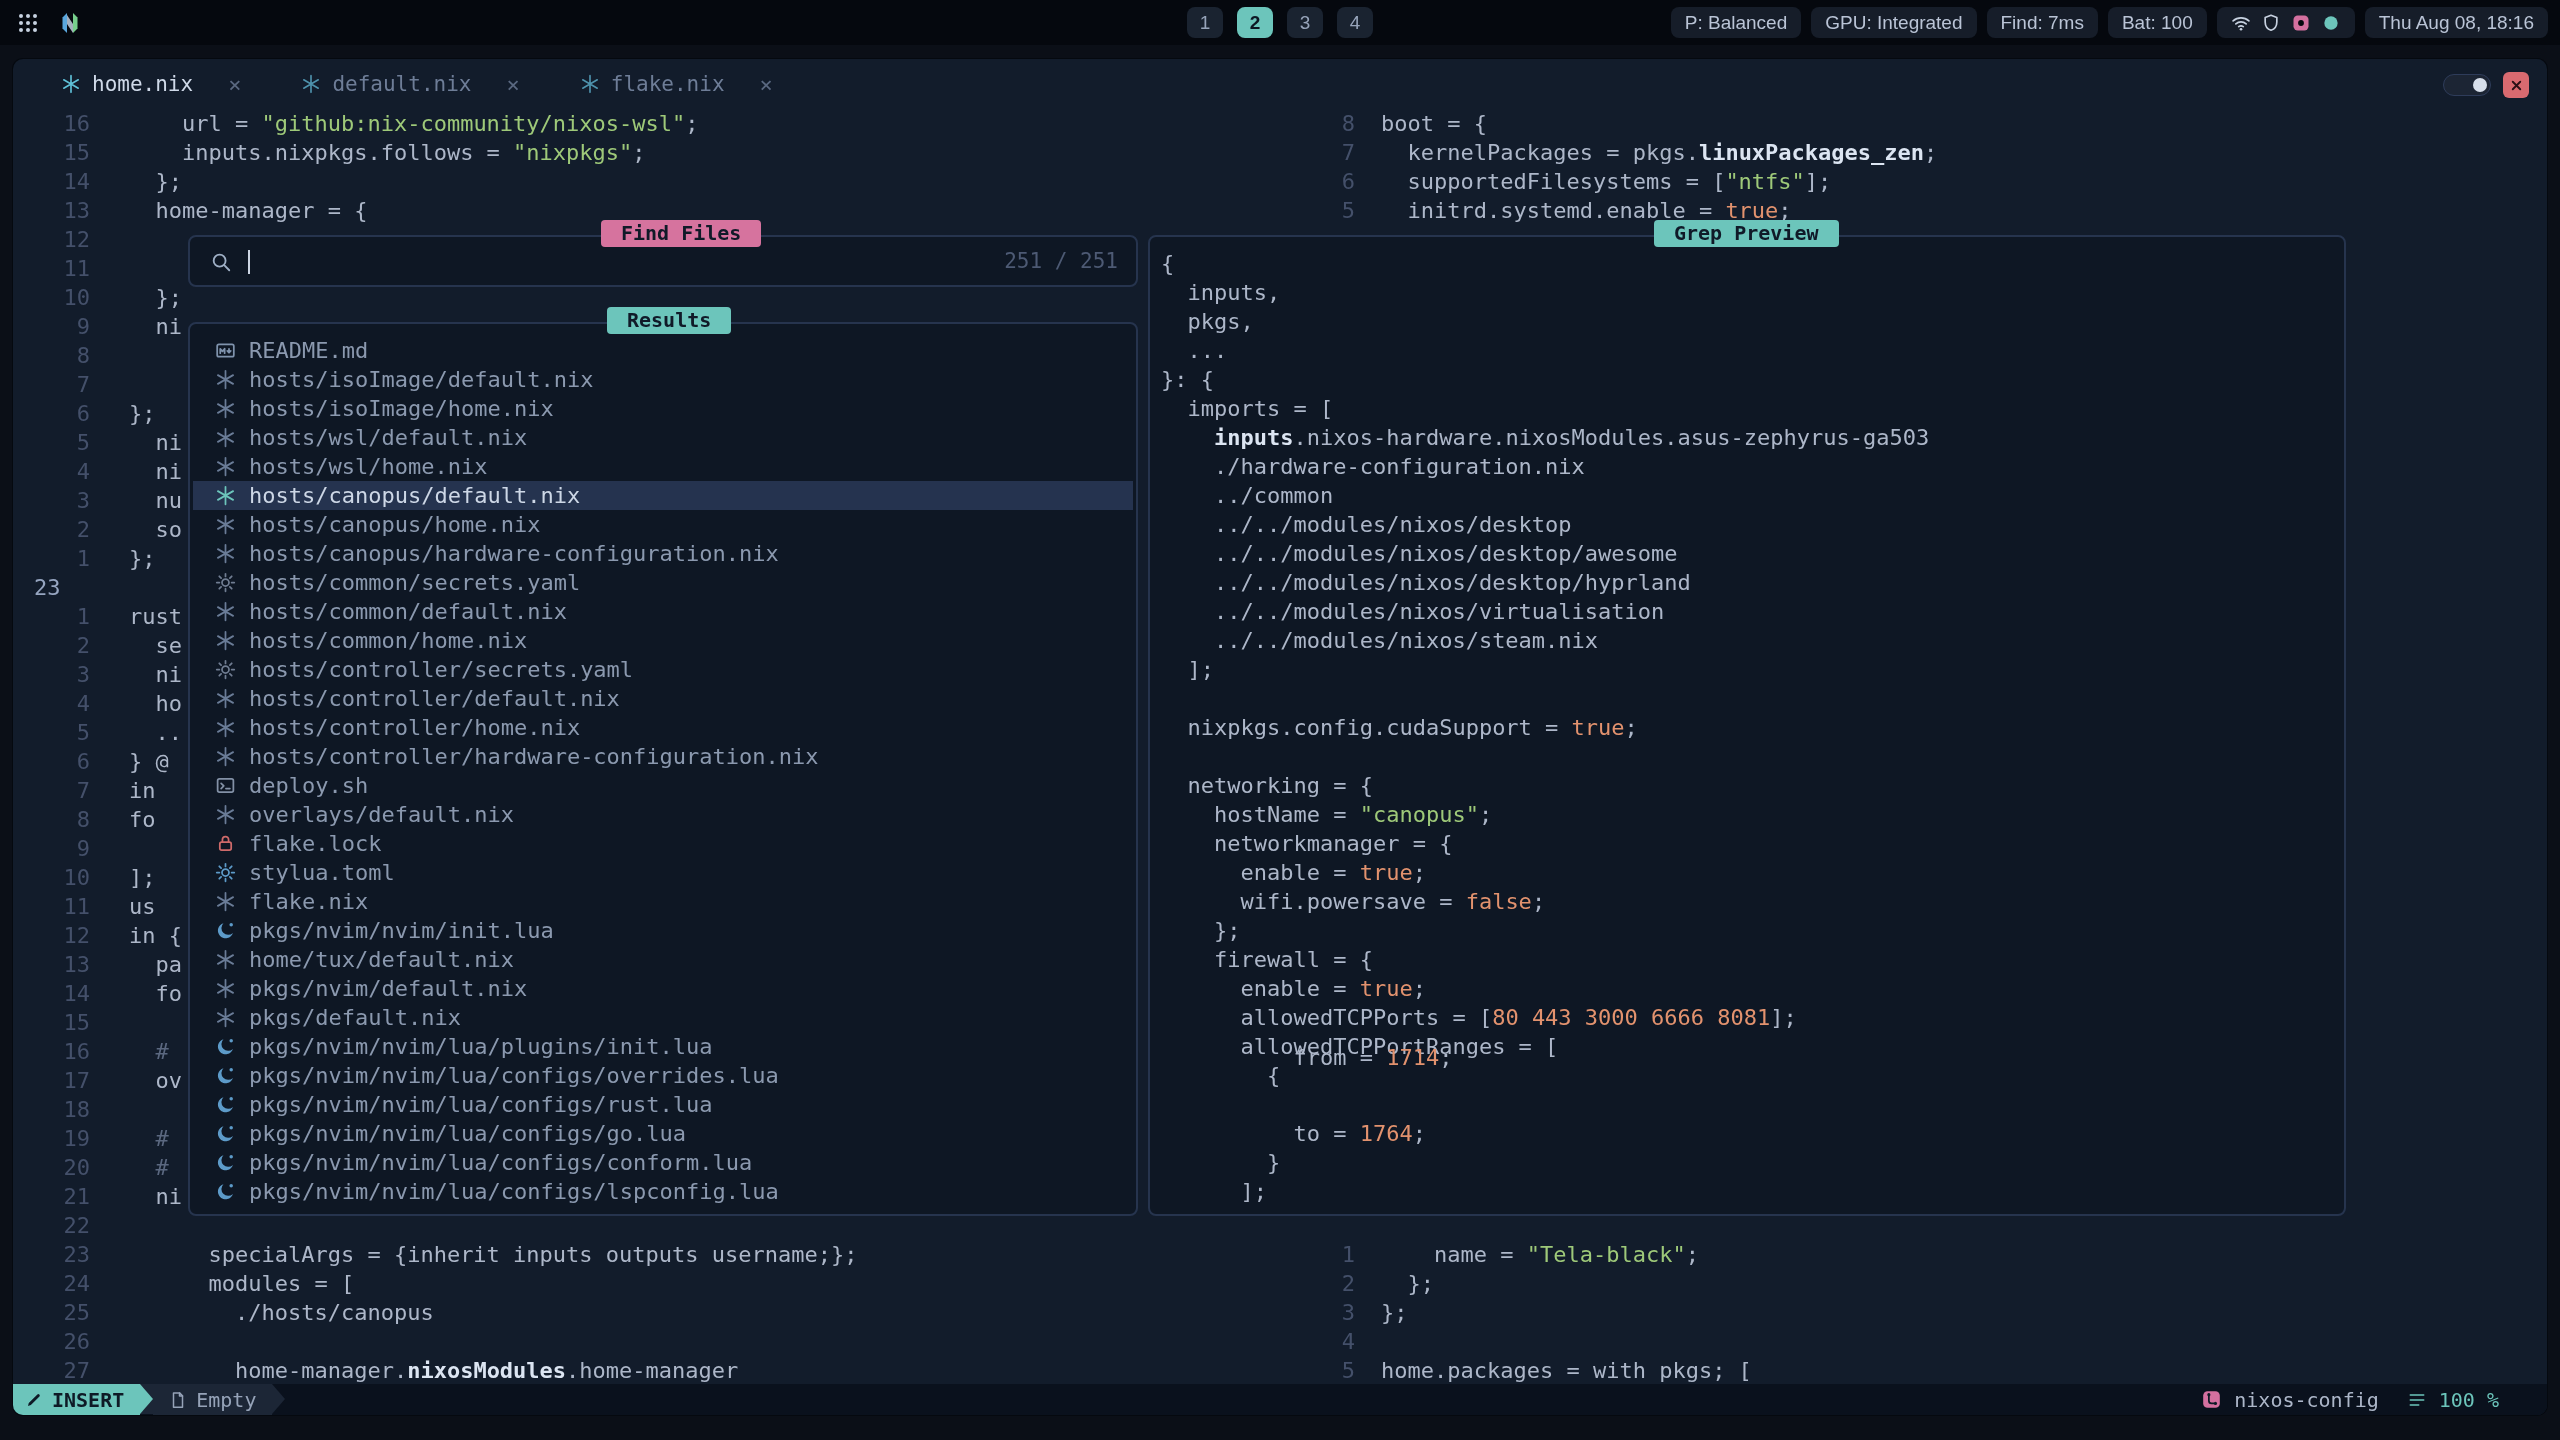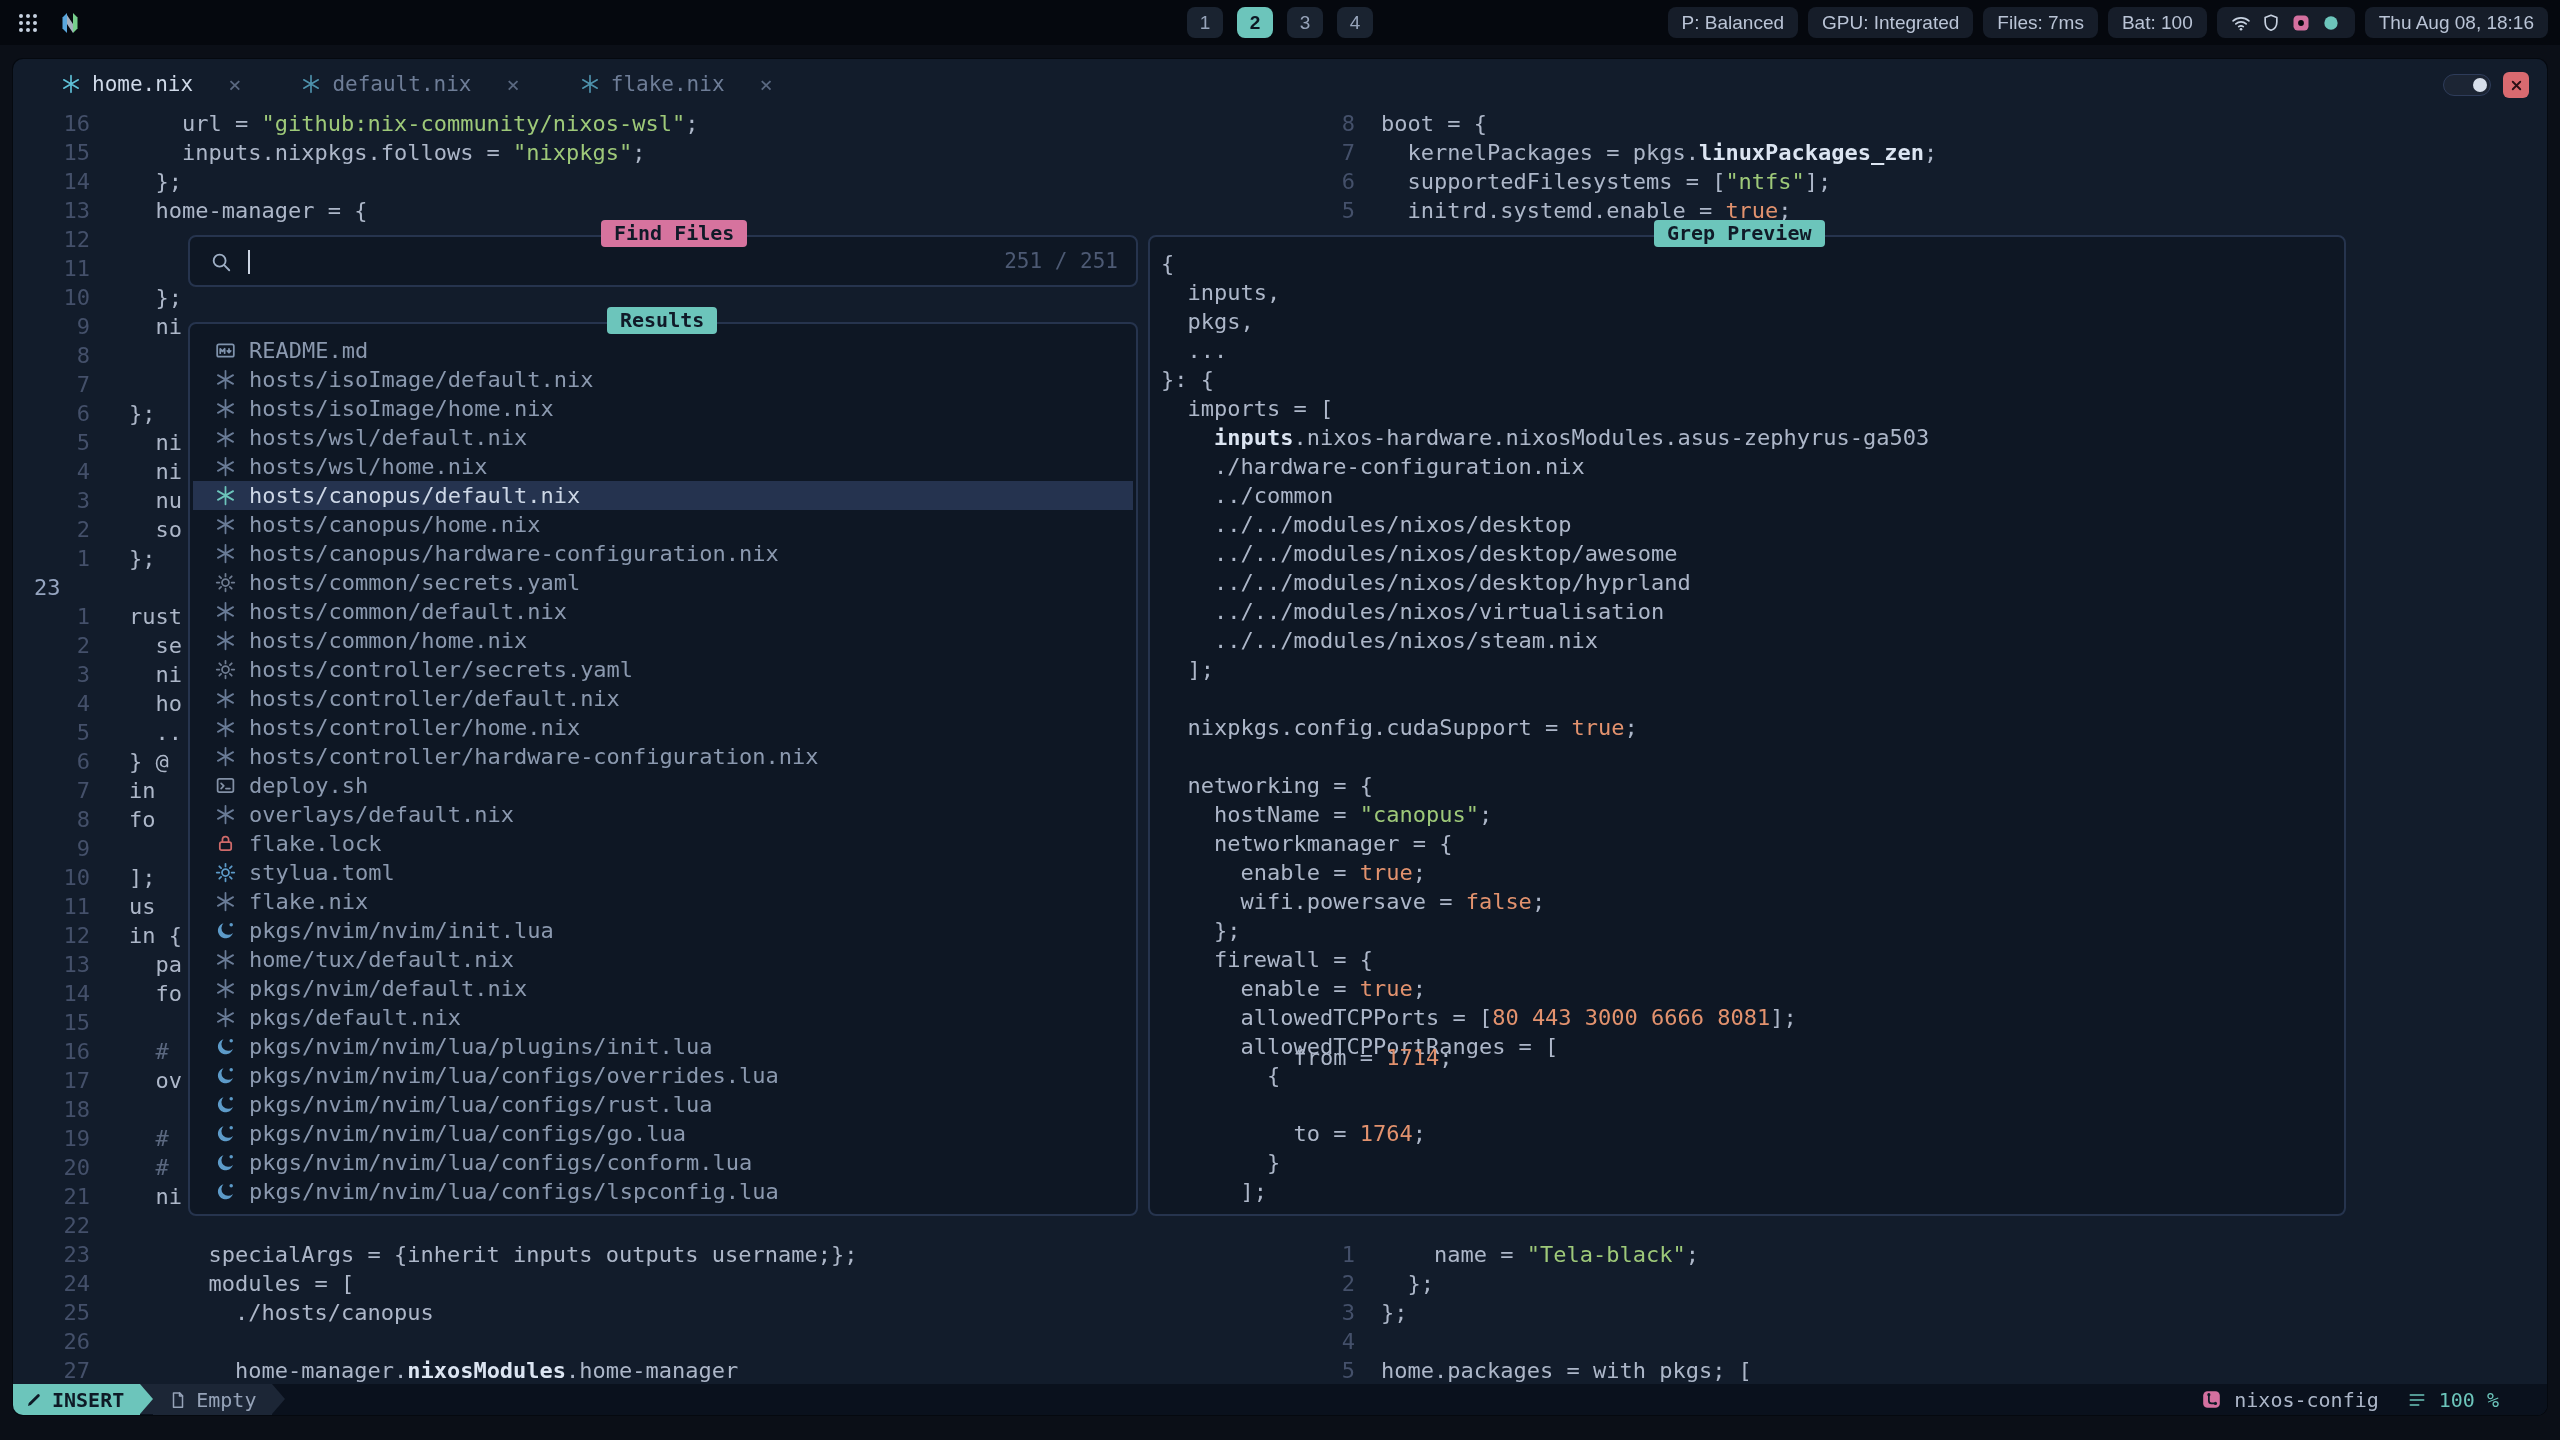--- a/index.html
+++ b/index.html
@@ -63,21 +63,21 @@
   .fi-count{position:absolute;right:18px;top:0;line-height:48px;font-size:21px;color:#4d5a74}
   .results-box{left:175px;top:213px;width:950px;height:894px;overflow:hidden}
   .rrow{position:absolute;left:3px;right:3px;height:29px;display:flex;align-items:center;padding-left:22px;gap:13px;font-size:22px;color:#8b99af;white-space:pre}
   .rrow .icon{width:21px;height:21px}
   .rsel{background:#25334f;color:#cdd7e6}
   .rsel .icon{color:#6cc5bb !important}
   .ic-nix{color:#6a7c97}.ic-markdown{color:#7f93ad}.ic-gear{color:#707d92}.ic-shell{color:#8391a6}
   .ic-lock{color:#cf6a6a}.ic-toml{color:#5d9bc9}.ic-lua{color:#5d9bc9}
   .grep-box{left:1135px;top:126px;width:1198px;height:981px;overflow:hidden}
   .grow{position:absolute;left:11px;right:4px;height:29px;line-height:29px;white-space:pre;font-size:22px}
-  .badge{position:absolute;height:27px;line-height:27px;padding:0 13px;border-radius:4px;font-size:20px;font-weight:600;color:#101a28;z-index:30;white-space:nowrap}
+  .badge{position:absolute;height:27px;line-height:27px;padding:0 20px;border-radius:4px;font-size:20px;font-weight:600;color:#101a28;z-index:30;white-space:nowrap}
   .badge-pink{background:#d6739e}
   .badge-teal{background:#6cc5bb}
 
   
   .statusline{position:absolute;left:0;right:0;bottom:0;height:31px;background:#0a111d;display:flex;font-size:20px;z-index:40}
   .sl-mode{background:#6cc5bb;color:#0e1a26;font-weight:bold;height:100%;display:flex;align-items:center;gap:9px;padding:0 16px 0 12px}
   .sl-sep{width:0;height:0;border-top:15.5px solid transparent;border-bottom:15.5px solid transparent;border-left:13px solid #6cc5bb}
   .s1{border-left-color:#6cc5bb;background:#1c2636}
   .sl-file{background:#1c2636;color:#96a3b8;height:100%;display:flex;align-items:center;gap:9px;padding:0 16px}
   .s2{border-left-color:#1c2636}
@@ -123,21 +123,21 @@
     </div>
   <div class="tb-right">
     <span id="tb-pills" style="display:flex;gap:10px">
         <div class="pill">
           <span>P: Balanced</span>
         </div>
         <div class="pill">
           <span>GPU: Integrated</span>
         </div>
         <div class="pill">
-          <span>Files: 7ms</span>
+          <span>Find: 7ms</span>
         </div>
         <div class="pill">
           <span>Bat: 100</span>
         </div>
       </span>
     <div class="pill tray" id="tray">
         <span class="icon tr-wifi">
           <svg viewBox="0 0 24 24">
             <path d="M2.5 9.5a14 14 0 0 1 19 0M5.8 13a9.5 9.5 0 0 1 12.4 0M9.2 16.3a5 5 0 0 1 5.6 0"></path>
             <circle cx="12" cy="19.5" r="1.6" fill="currentColor" stroke="none"></circle>

